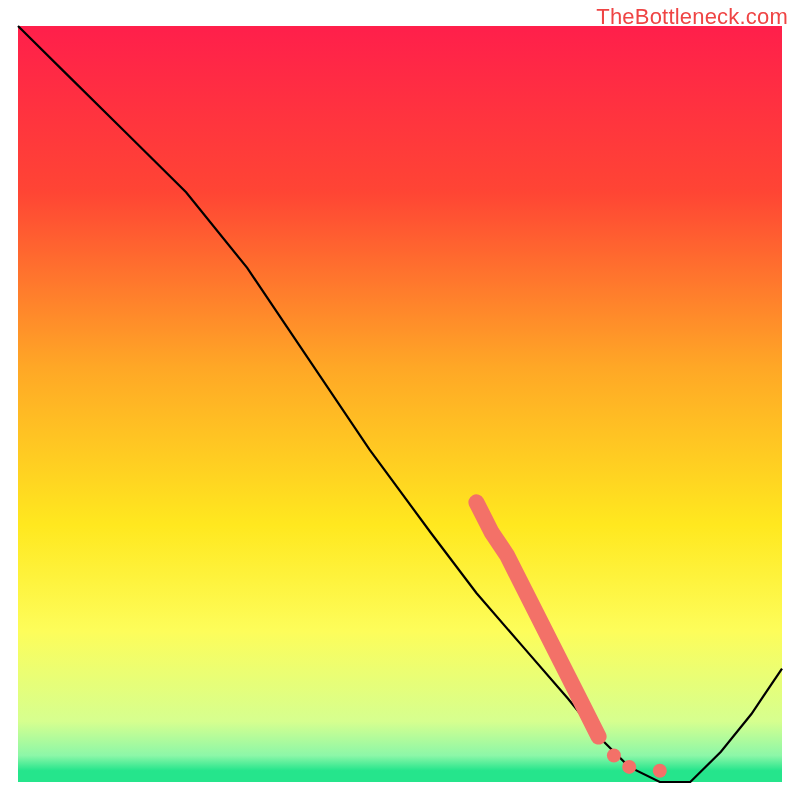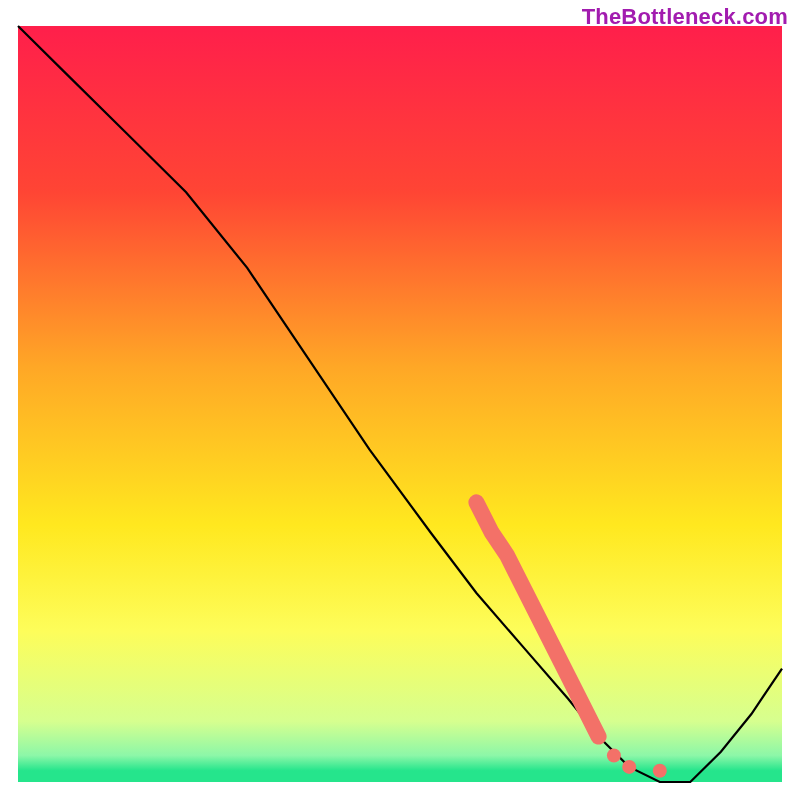--- a/index.html
+++ b/index.html
@@ -14,22 +14,22 @@
     position: relative;
     width: 800px;
     height: 800px;
     background: #ffffff;
   }
   .watermark {
     position: absolute;
     top: 4px;
     right: 12px;
     font-size: 22px;
-    font-weight: 700;
-    color: #a21caf;
+    font-weight: 400;
+    color: #ef4444;
     letter-spacing: 0.2px;
   }
   .plot {
     position: absolute;
   }
 </style>
 </head>
 <body>
 <div class="canvas">
 

